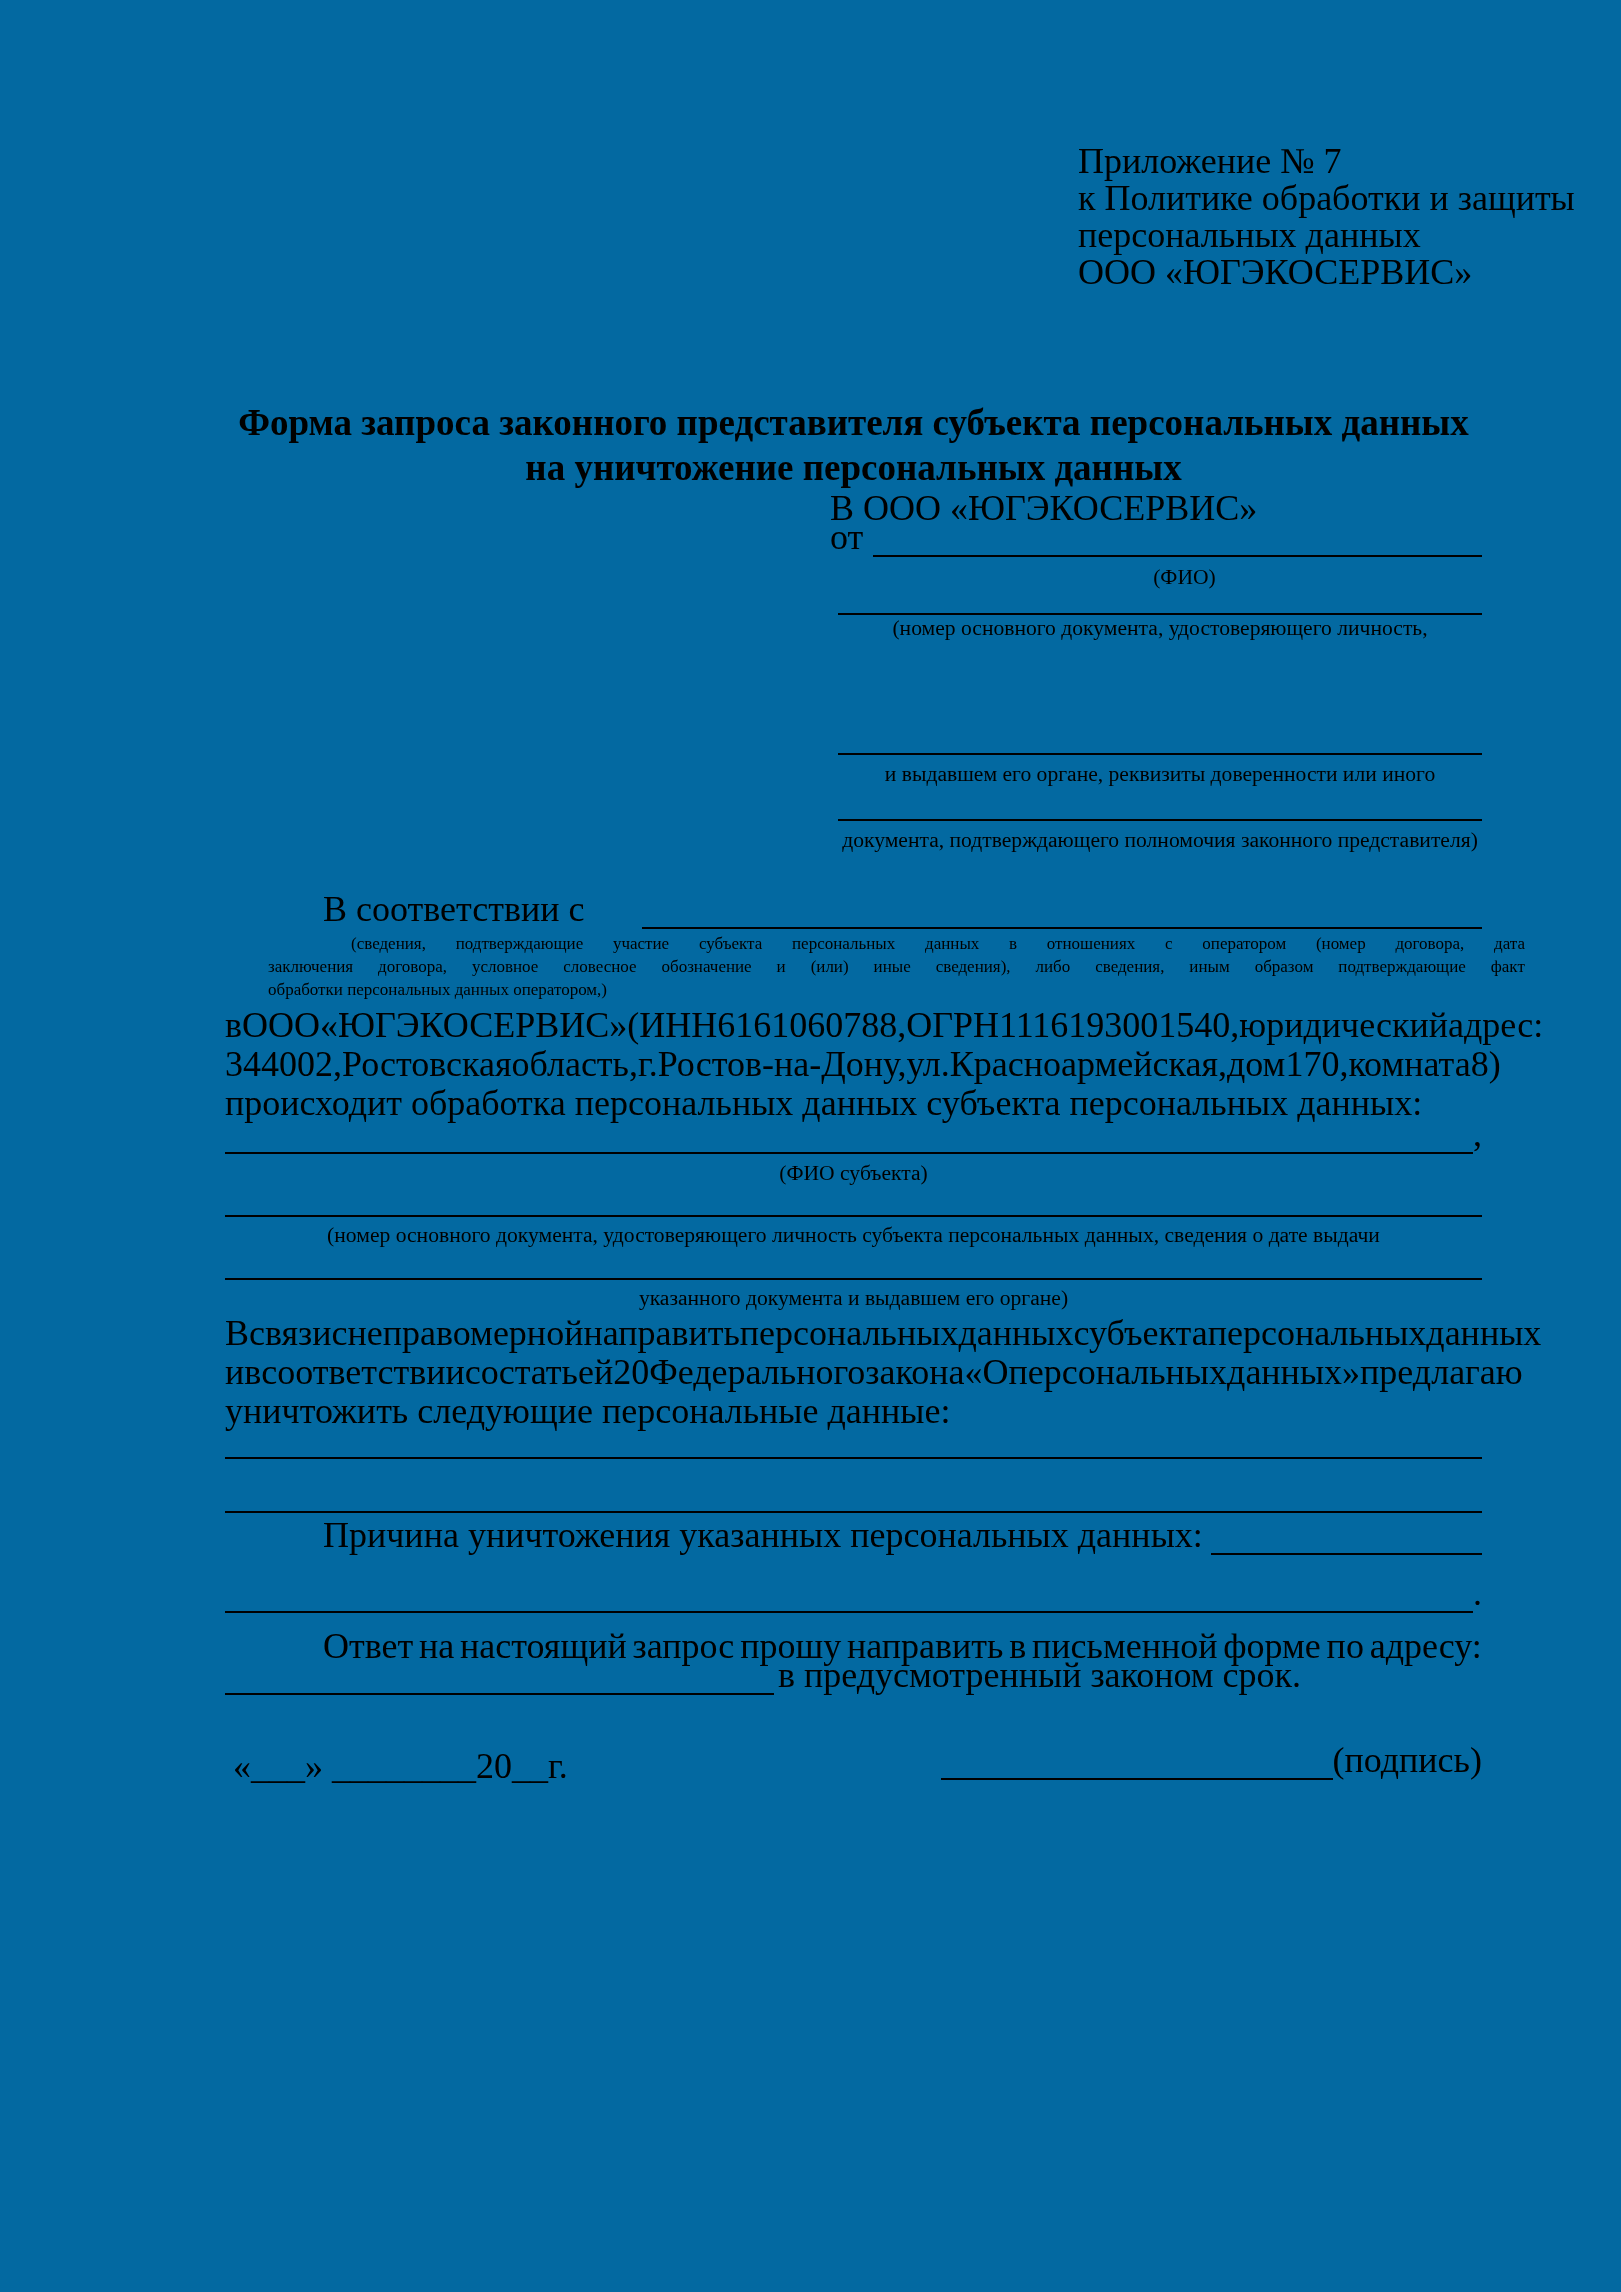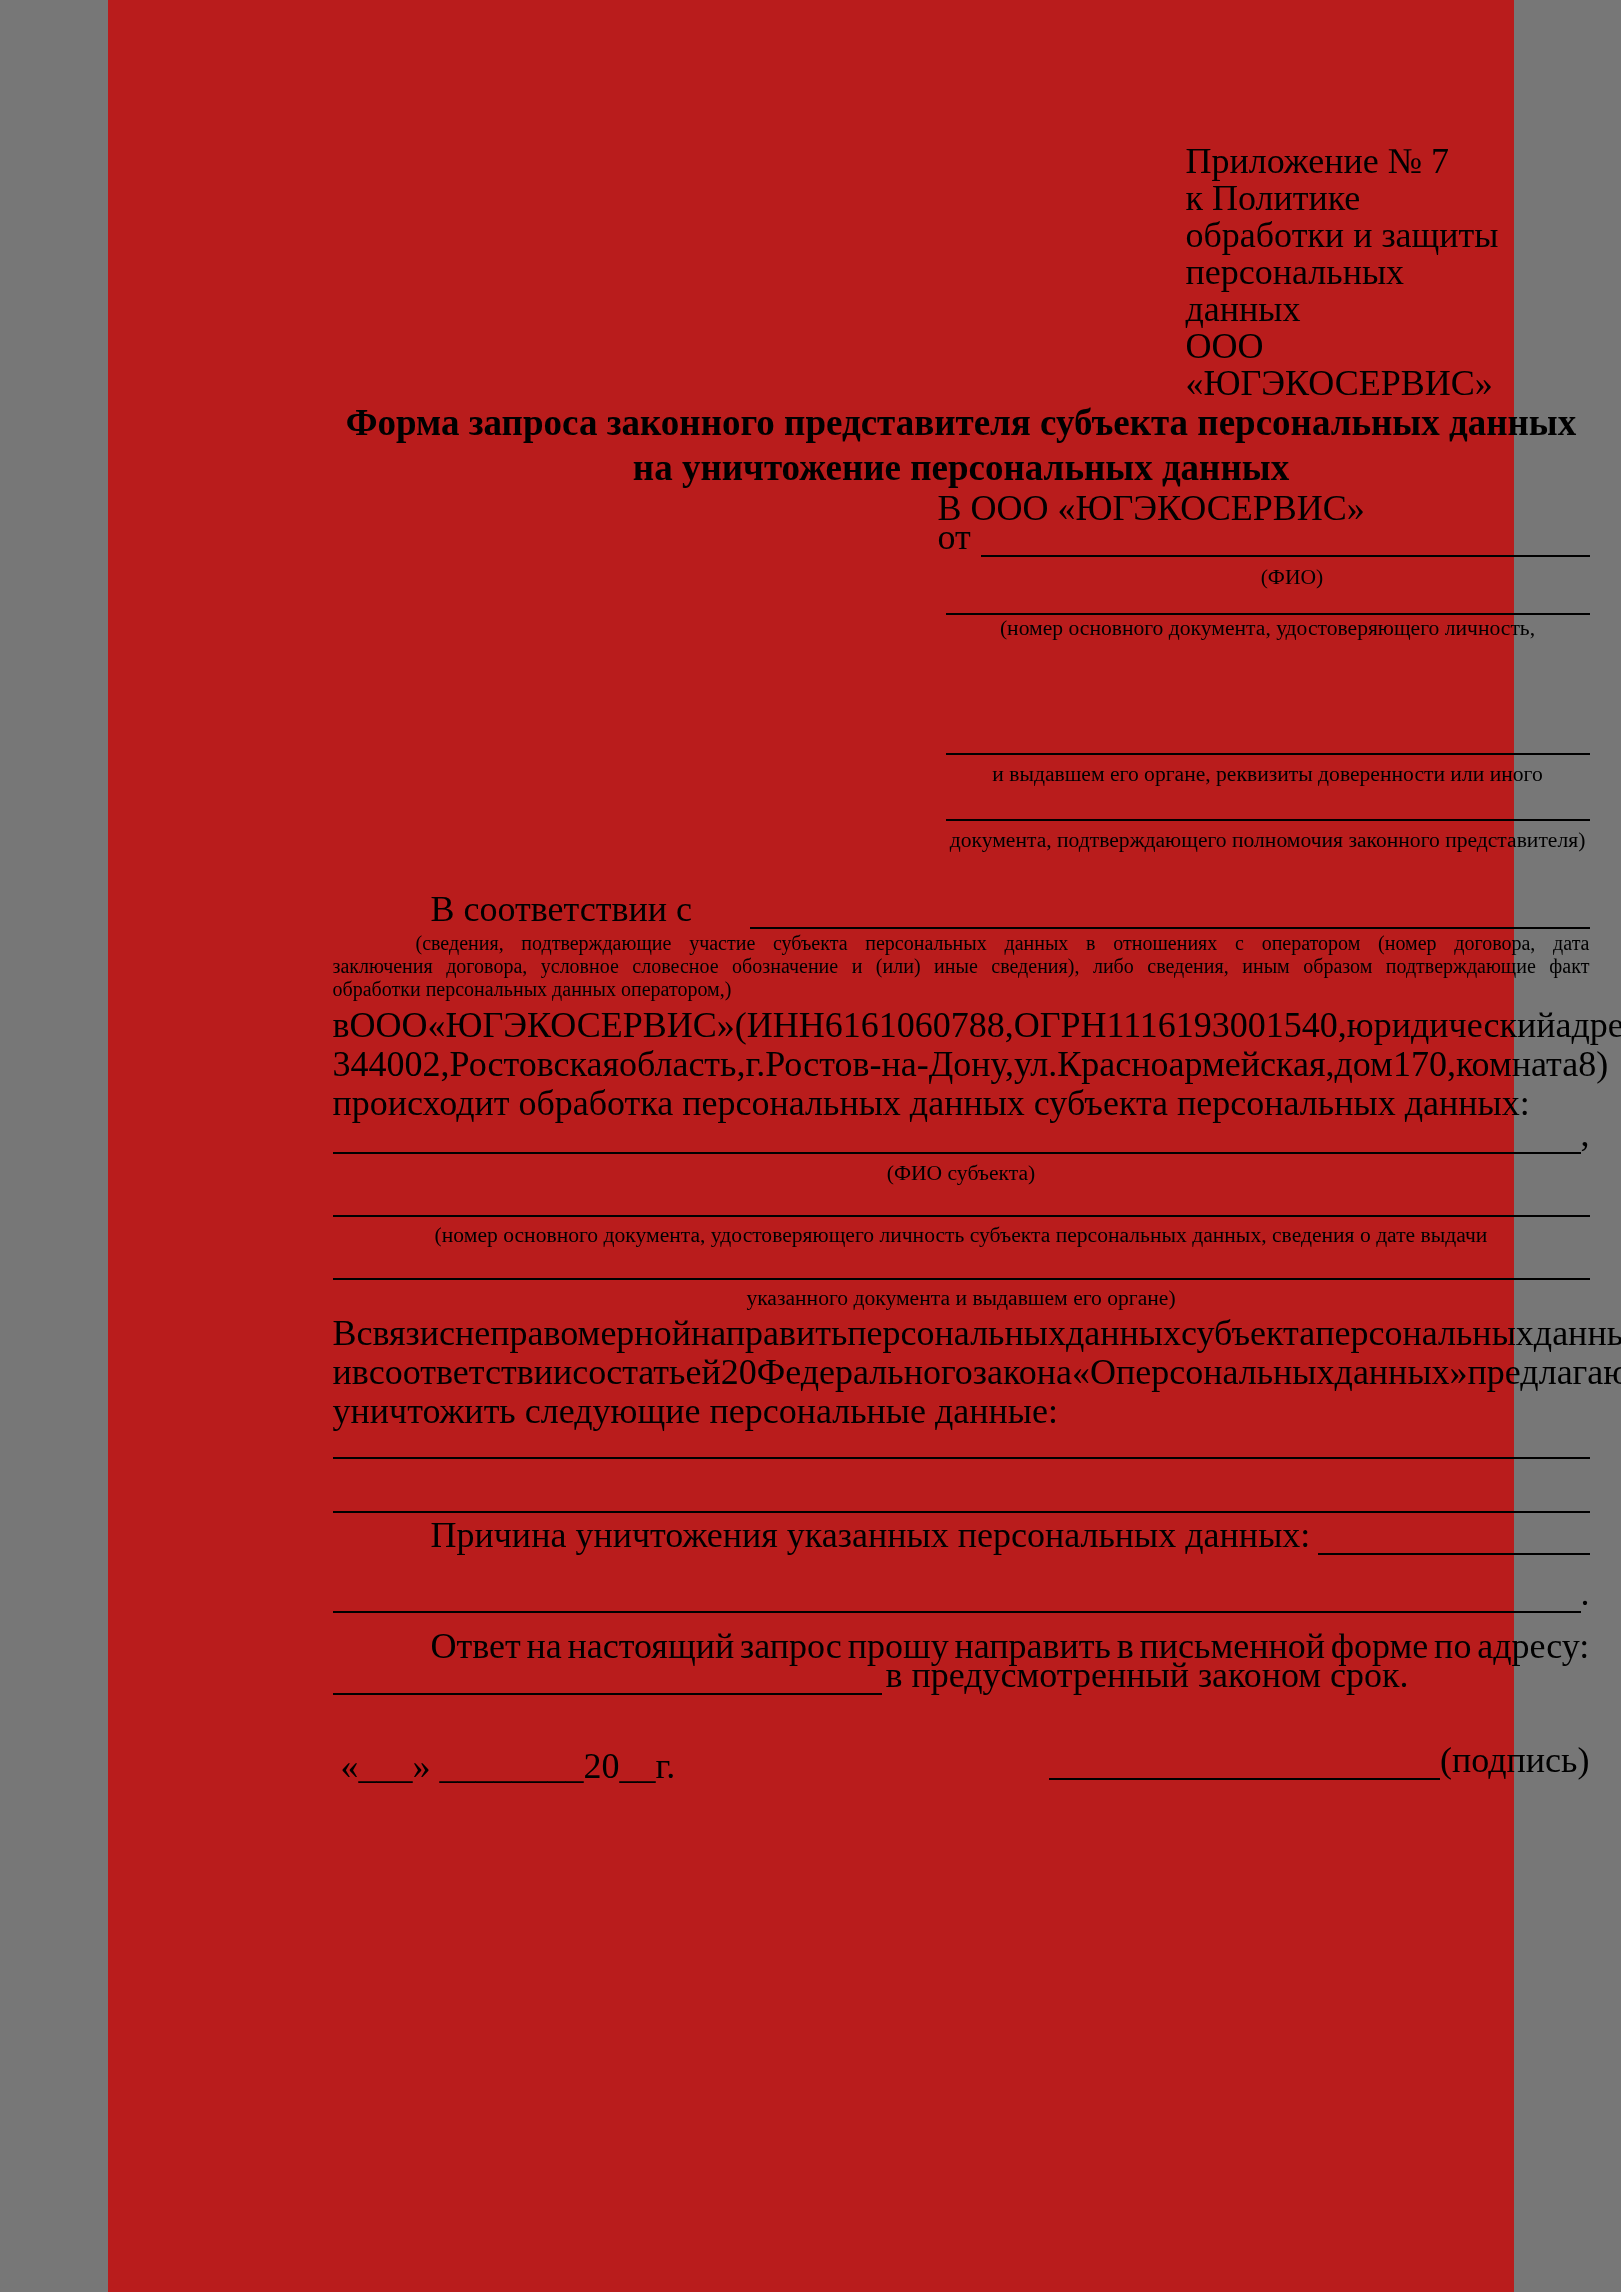--- a/index.html
+++ b/index.html
@@ -1,30 +1,30 @@
 <!DOCTYPE html>
 <html><head>
 <meta charset="utf-8">
 <style>
   html,body{margin:0;padding:0;background:#777;}
   .page{
     position:relative;
-    width:1406px;height:2293px;
+    width:1621px;height:2293px;
     margin:0 auto;
-    background:#b91c1c;
+    background:#0369a1;
     color:#000;
     font-family:"Liberation Serif","DejaVu Serif",serif;
   }
   .abs{position:absolute;}
   .body-text{font-size:36px;line-height:39px;}
   .row{display:flex;align-items:flex-end;}
   .fill{flex:1 1 auto;border-bottom:2.9px solid #000;height:29px;}
   .uline{border-bottom:2.9px solid #000;height:0;}
   .cap{font-size:21.6px;line-height:23.5px;text-align:center;}
-  .capl{font-size:20px;line-height:23px;}
+  .capl{font-size:17px;line-height:23px;margin-left:43px;}
   .jline{display:flex;justify-content:space-between;white-space:nowrap;}
   .ind85 > span:first-child{margin-left:83px;}
   .ind100 > span:first-child{margin-left:98px;}
   .nowrap{white-space:nowrap;}
   .tline{display:flex;justify-content:center;white-space:nowrap;}
   .bold{font-weight:bold;}
 </style>
 </head>
 <body>
 

